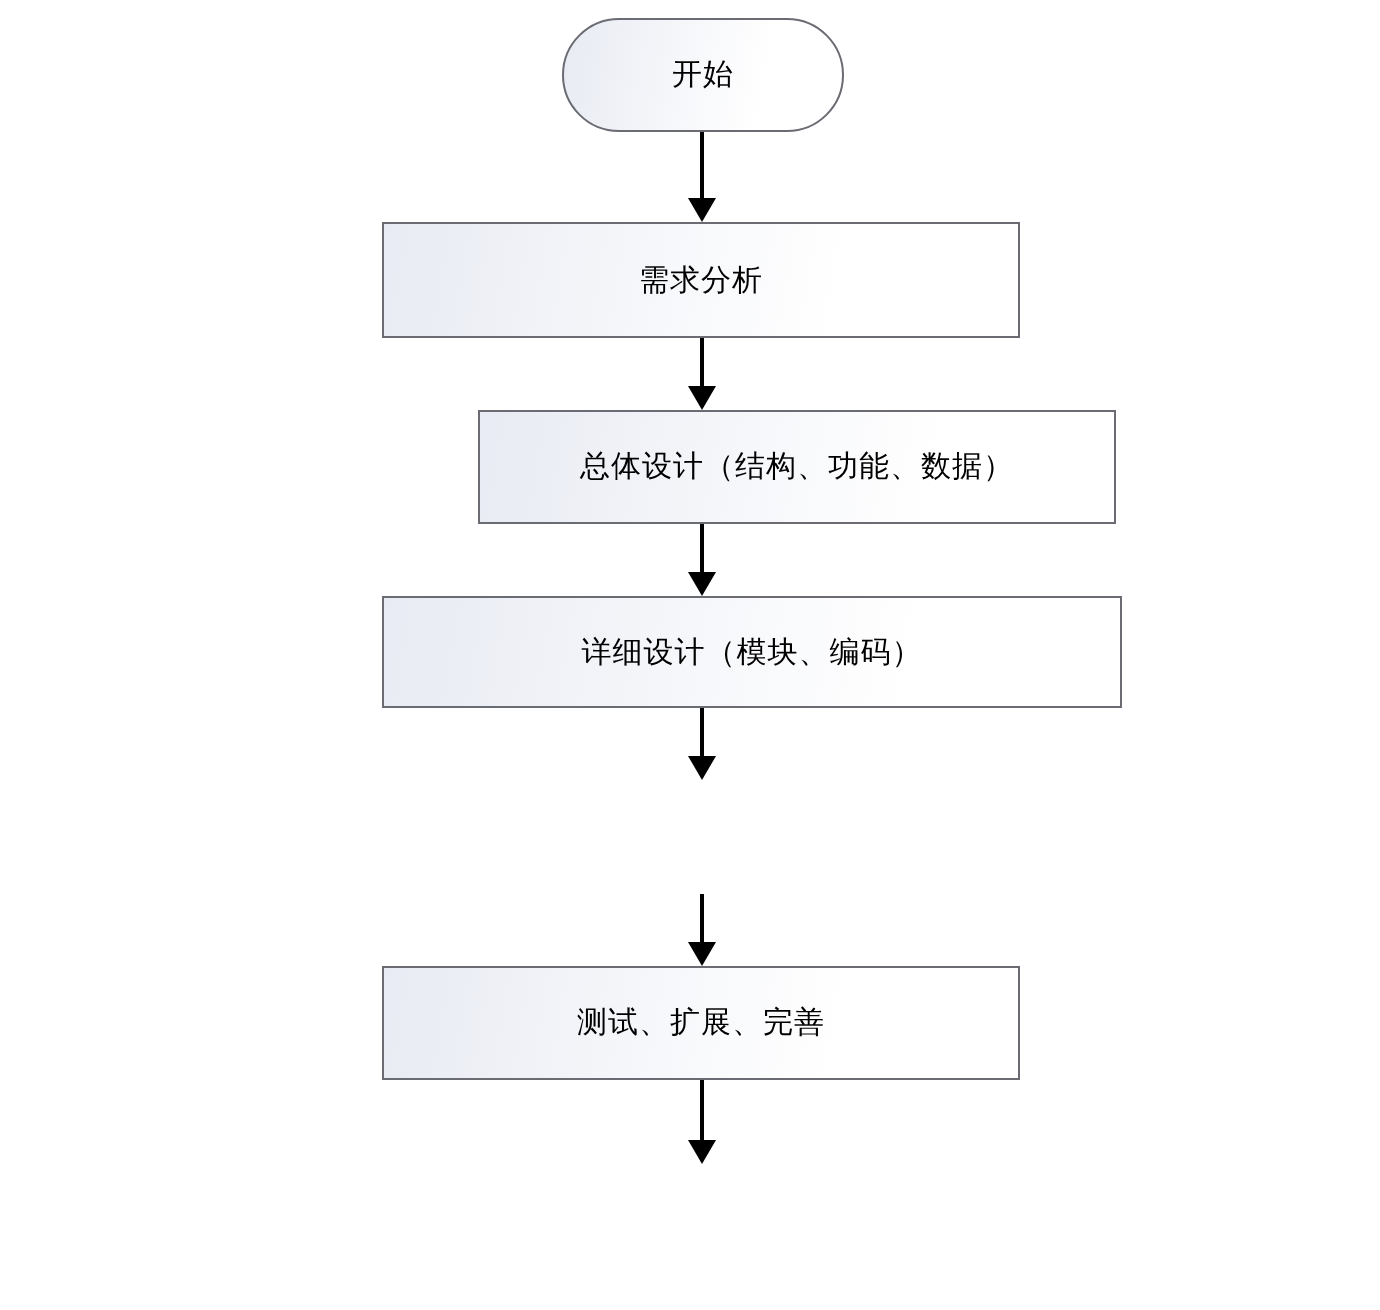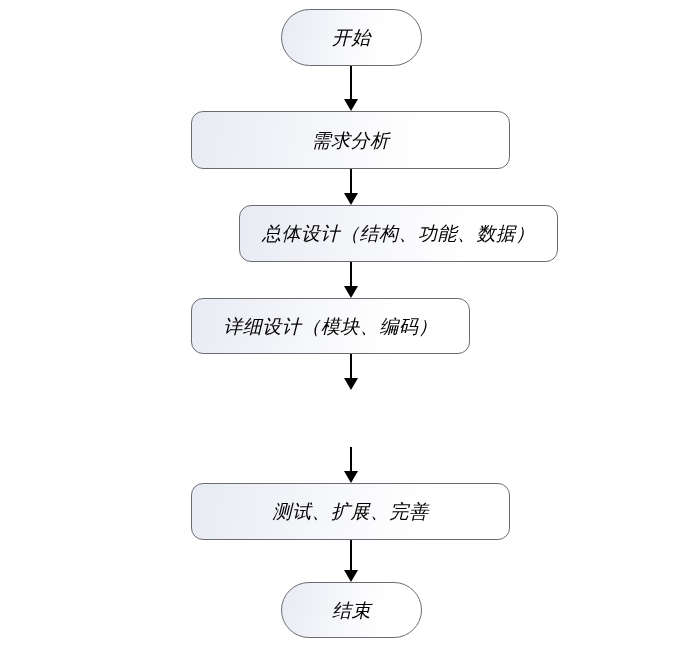--- a/index.html
+++ b/index.html
@@ -27,30 +27,29 @@
     align-items: center;
     justify-content: center;
     border: 1.4px solid #6b6b73;
     background: linear-gradient(100deg, #e8ebf3 0%, #eef0f6 18%, #f7f8fb 45%, #ffffff 72%, #ffffff 100%);
     color: #000000;
   }
   .node.terminator {
     border-radius: 999px;
   }
   .node.process {
-    border-radius: 12px;
+    border-radius: 0;
   }
   .node-label {
-    font-size: 19px;
+    font-size: 15px;
     line-height: 1;
     letter-spacing: 0.5px;
     color: #000000;
     white-space: nowrap;
     user-select: none;
-    font-style: italic;
   }
 
   
   .connector {
     position: absolute;
   }
   .connector .shaft {
     position: absolute;
     left: 0;
     top: 0;
@@ -98,22 +97,19 @@
     </div>
     <div class="node terminator" style="left: 281px; top: 9px; width: 141px; height: 57px; border-color: rgb(107, 107, 115); background: linear-gradient(100deg, rgb(232, 235, 243) 0%, rgb(238, 240, 246) 18%, rgb(247, 248, 251) 45%, rgb(255, 255, 255) 72%, rgb(255, 255, 255) 100%);">
       <span class="node-label" style="color: rgb(0, 0, 0);">开始</span>
     </div>
     <div class="node process" style="left: 191px; top: 111px; width: 319px; height: 58px; border-color: rgb(107, 107, 115); background: linear-gradient(100deg, rgb(232, 235, 243) 0%, rgb(238, 240, 246) 18%, rgb(247, 248, 251) 45%, rgb(255, 255, 255) 72%, rgb(255, 255, 255) 100%);">
       <span class="node-label" style="color: rgb(0, 0, 0);">需求分析</span>
     </div>
     <div class="node process" style="left: 191px; top: 205px; width: 319px; height: 57px; border-color: rgb(107, 107, 115); background: linear-gradient(100deg, rgb(232, 235, 243) 0%, rgb(238, 240, 246) 18%, rgb(247, 248, 251) 45%, rgb(255, 255, 255) 72%, rgb(255, 255, 255) 100%); margin-left: 48px;">
       <span class="node-label" style="color: rgb(0, 0, 0);">总体设计（结构、功能、数据）</span>
     </div>
-    <div class="node process" style="left: 191px; top: 298px; width: 279px; height: 56px; border-color: rgb(107, 107, 115); background: linear-gradient(100deg, rgb(232, 235, 243) 0%, rgb(238, 240, 246) 18%, rgb(247, 248, 251) 45%, rgb(255, 255, 255) 72%, rgb(255, 255, 255) 100%);">
+    <div class="node process" style="left: 191px; top: 298px; width: 370px; height: 56px; border-color: rgb(107, 107, 115); background: linear-gradient(100deg, rgb(232, 235, 243) 0%, rgb(238, 240, 246) 18%, rgb(247, 248, 251) 45%, rgb(255, 255, 255) 72%, rgb(255, 255, 255) 100%);">
       <span class="node-label" style="color: rgb(0, 0, 0);">详细设计（模块、编码）</span>
     </div>
     <div class="node process" style="left: 191px; top: 483px; width: 319px; height: 57px; border-color: rgb(107, 107, 115); background: linear-gradient(100deg, rgb(232, 235, 243) 0%, rgb(238, 240, 246) 18%, rgb(247, 248, 251) 45%, rgb(255, 255, 255) 72%, rgb(255, 255, 255) 100%);">
       <span class="node-label" style="color: rgb(0, 0, 0);">测试、扩展、完善</span>
     </div>
-    <div class="node terminator" style="left: 281px; top: 582px; width: 141px; height: 56px; border-color: rgb(107, 107, 115); background: linear-gradient(100deg, rgb(232, 235, 243) 0%, rgb(238, 240, 246) 18%, rgb(247, 248, 251) 45%, rgb(255, 255, 255) 72%, rgb(255, 255, 255) 100%);">
-      <span class="node-label" style="color: rgb(0, 0, 0);">结束</span>
-    </div>
   </div>
 
 </body></html>

